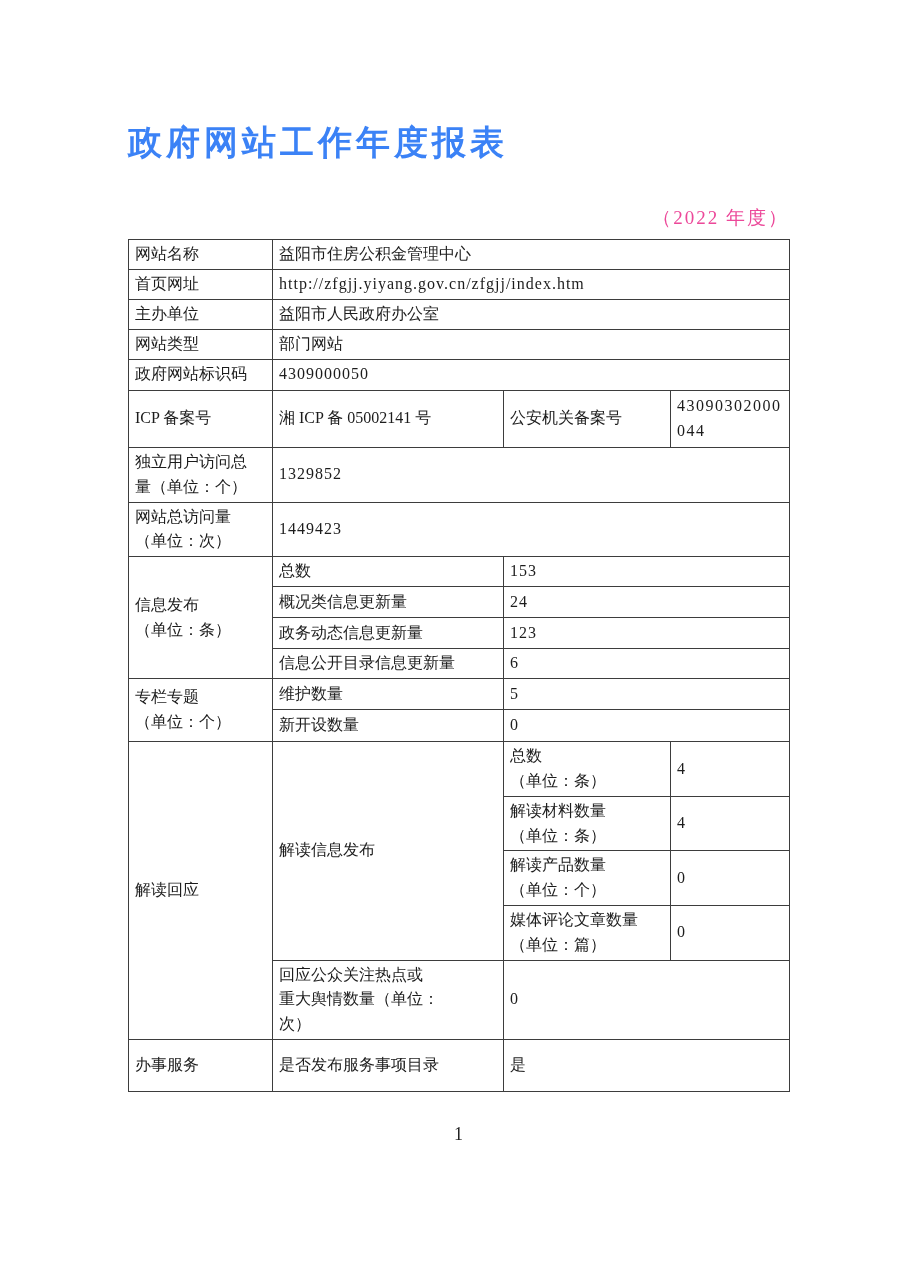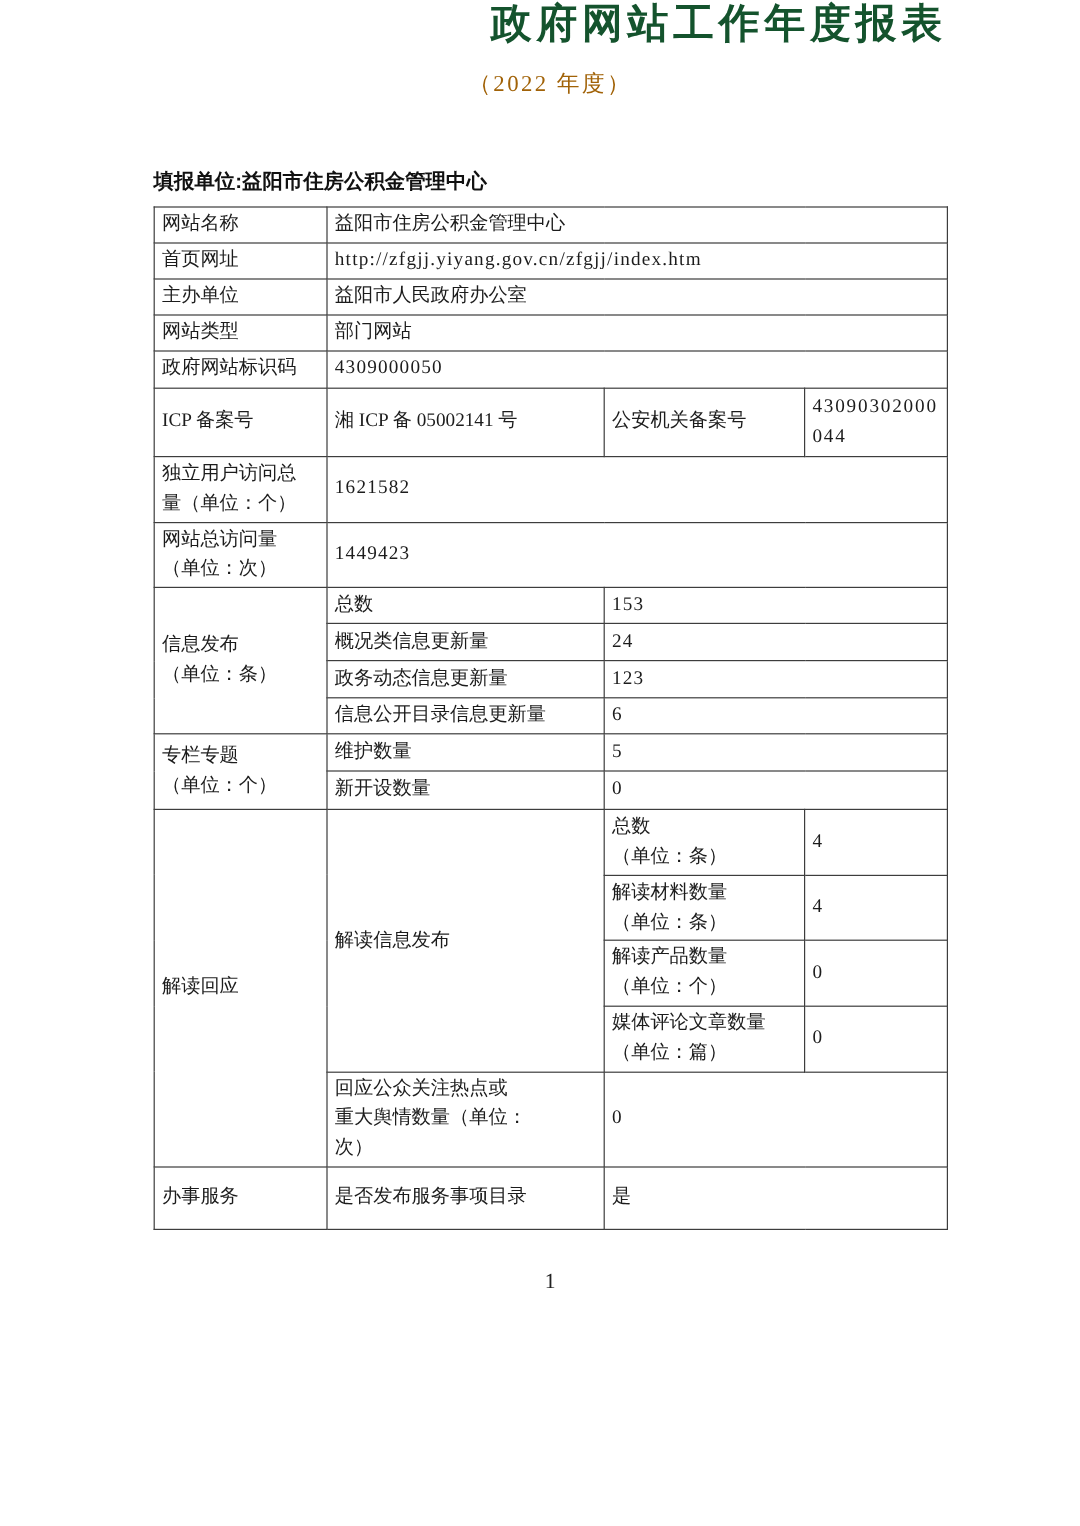--- a/index.html
+++ b/index.html
@@ -5,35 +5,36 @@
   * { margin: 0; padding: 0; box-sizing: border-box; }
   html, body { width: 900px; height: 1272px; background: #ffffff; overflow: hidden; }
   body {
     font-family: "Liberation Serif", "DejaVu Serif", serif;
     color: #1c1c1c;
   }
   .page { position: relative; width: 900px; height: 1272px; background: #fff; }
   .content { margin-left: 128px; width: 661px; }
 
   .doc-title {
-    text-align: right;
+    padding-top: 122px;
+    text-align: left;
     font-family: "Liberation Sans", "DejaVu Sans", sans-serif;
     font-weight: 700;
     font-size: 34px;
     letter-spacing: 4px;
     line-height: 1.2;
-    color: #14532d;
+    color: #3b82f6;
   }
   .doc-subtitle {
-    margin-top: 18px;
-    text-align: center;
+    margin-top: 43px;
+    text-align: right;
     font-size: 19px;
     letter-spacing: 2px;
     line-height: 1.25;
-    color: #a16207;
+    color: #ec4899;
   }
   .reporting-unit {
     margin-top: 58px;
     text-align: left;
     font-family: "Liberation Sans", "DejaVu Sans", sans-serif;
     font-weight: 700;
     font-size: 17px;
     line-height: 1.3;
     color: #111;
   }
@@ -68,21 +69,20 @@
   }
 </style>
 </head>
 <body>
 
 <div class="page">
   <div class="content">
 
     <div class="doc-title">政府网站工作年度报表</div>
     <div class="doc-subtitle">（2022 年度）</div>
-    <div class="reporting-unit">填报单位:益阳市住房公积金管理中心</div>
 
     <table class="report">
       <colgroup>
         <col style="width:144px">
           <col style="width:231px">
           <col style="width:167px">
           <col style="width:119px">
       </colgroup>
       <tbody>
         <tr style="height:30px">
@@ -107,21 +107,21 @@
         </tr>
         <tr style="height:57px">
           <td>ICP 备案号</td>
           <td>湘 ICP 备 05002141 号</td>
           <td>公安机关备案号</td>
           <td class="wrap-digits">43090302000044</td>
         </tr>
         <tr style="height:55px">
           <td>独立用户访问总
 量（单位：个）</td>
-          <td colspan="3" class="num">1621582</td>
+          <td colspan="3" class="num">1329852</td>
         </tr>
         <tr style="height:54px">
           <td>网站总访问量
 （单位：次）</td>
           <td colspan="3" class="num">1449423</td>
         </tr>
 
         <tr style="height:30px">
           <td rowspan="4">信息发布
 （单位：条）</td>

